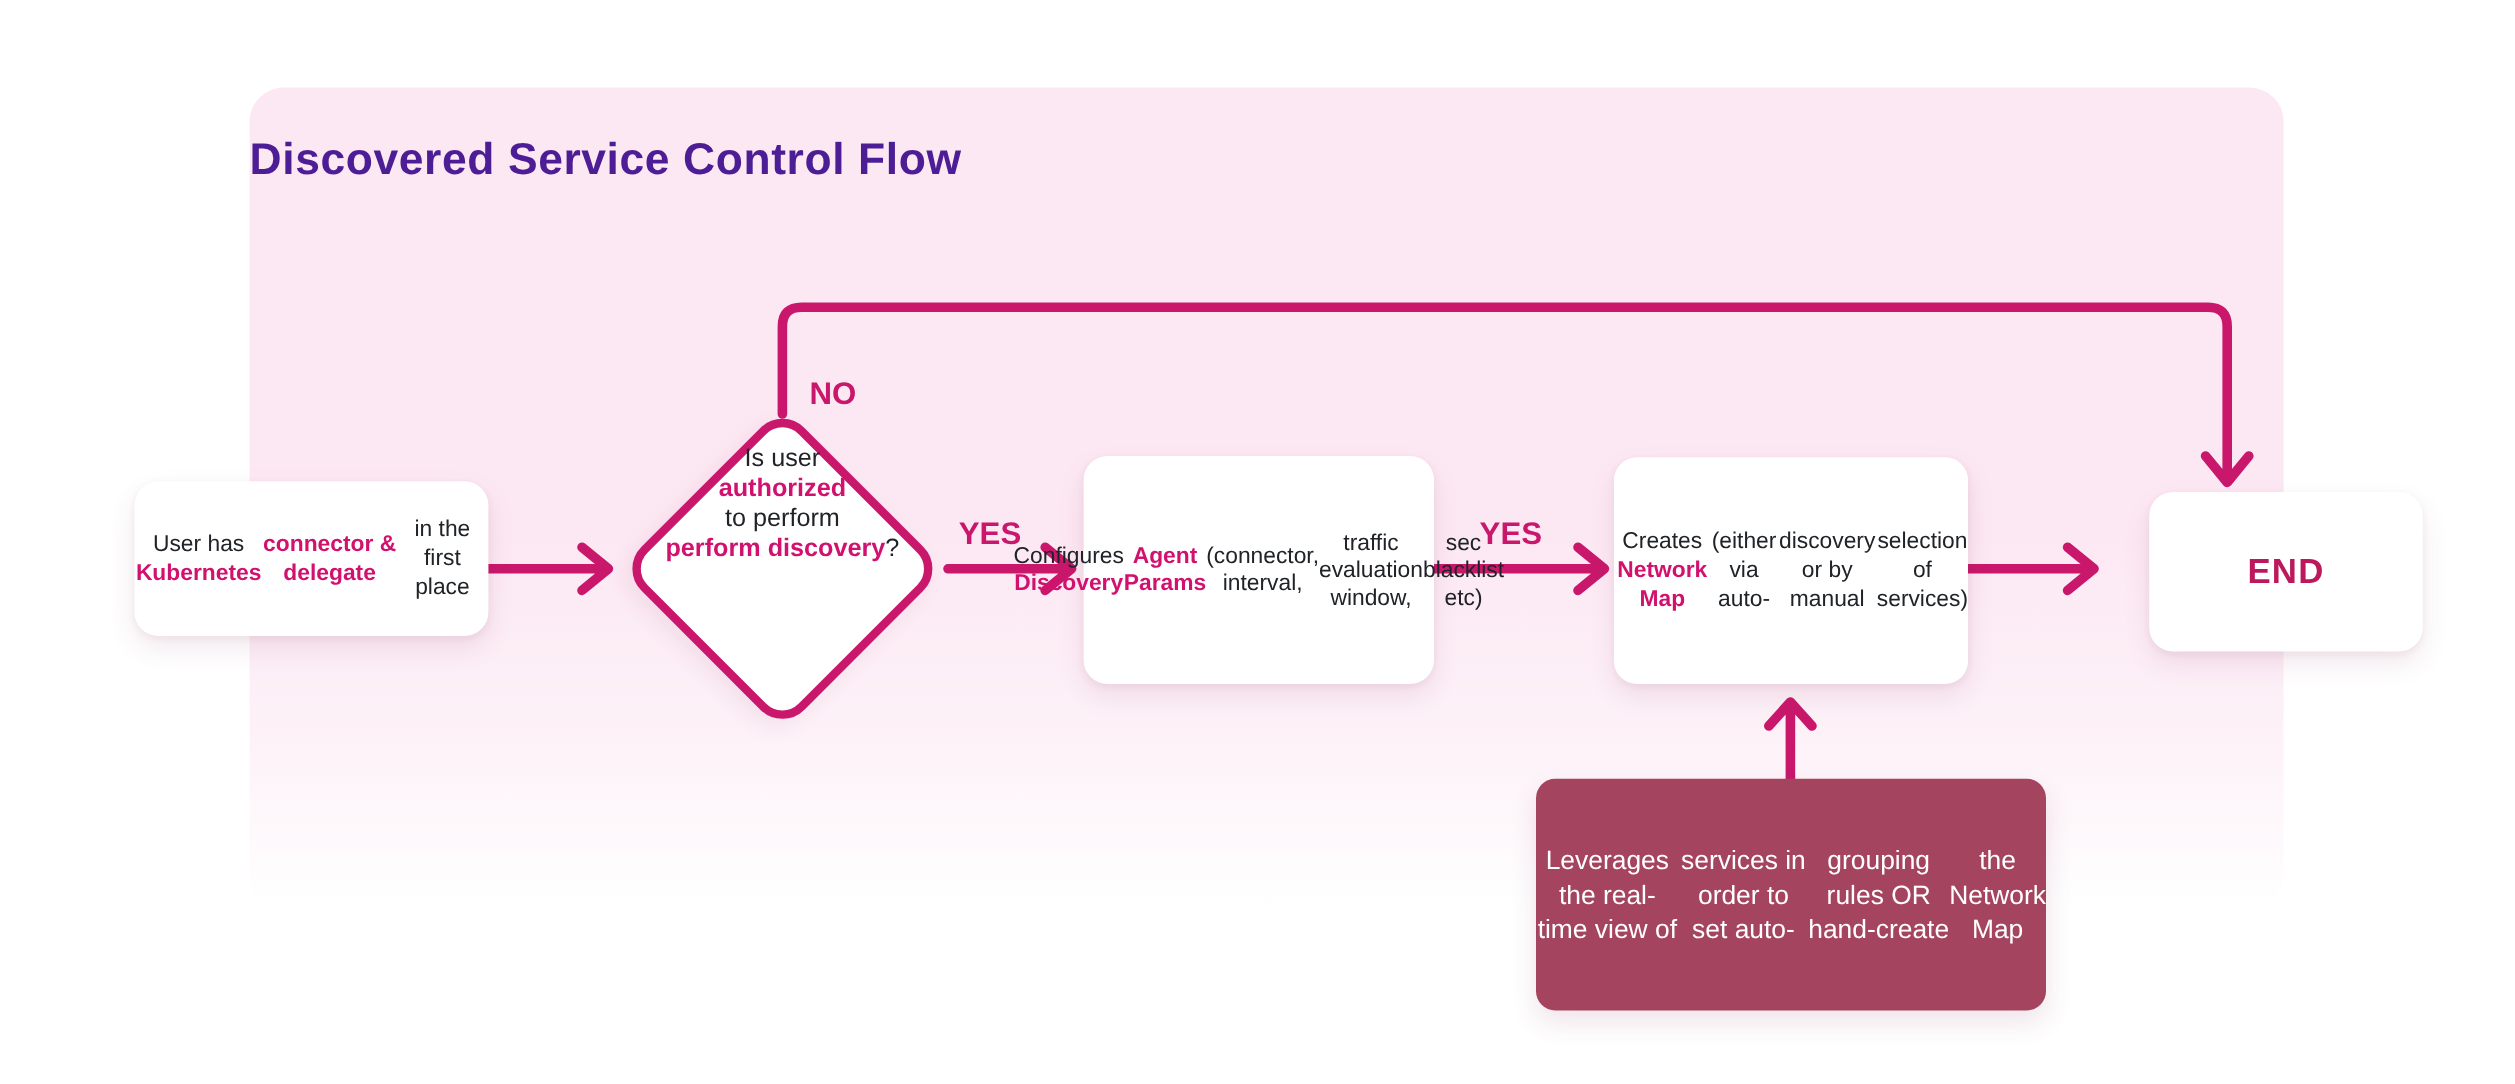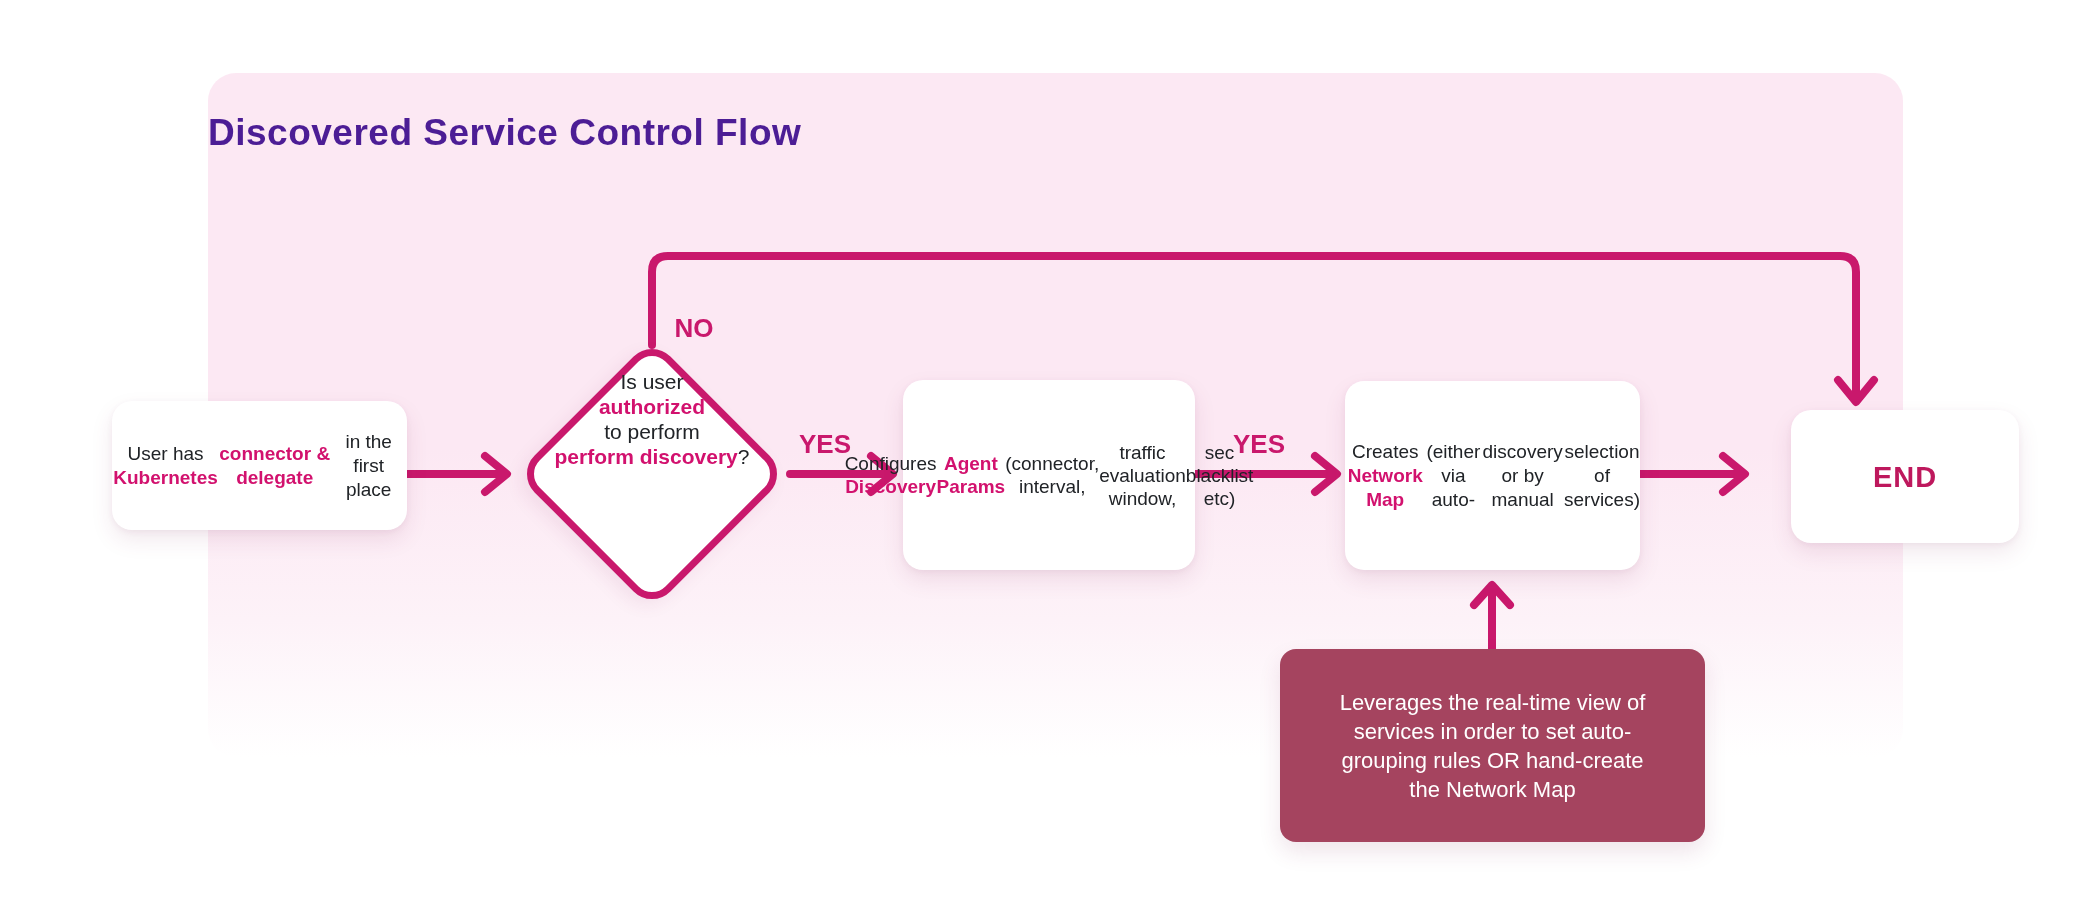--- a/index.html
+++ b/index.html
@@ -103,21 +103,20 @@
     border-radius: 16px;
     display: flex;
     align-items: center;
     justify-content: center;
     text-align: center;
     color: #ffffff;
     font-size: 22px;
     line-height: 29px;
     box-shadow: 0 10px 22px rgba(124, 36, 84, 0.12);
     z-index: 2;
-    flex-direction: column;
   }
   .edge-label {
     position: absolute;
     transform: translateX(-50%);
     font-size: 26px;
     font-weight: bold;
     color: #c9186c;
     white-space: nowrap;
     z-index: 3;
   }

